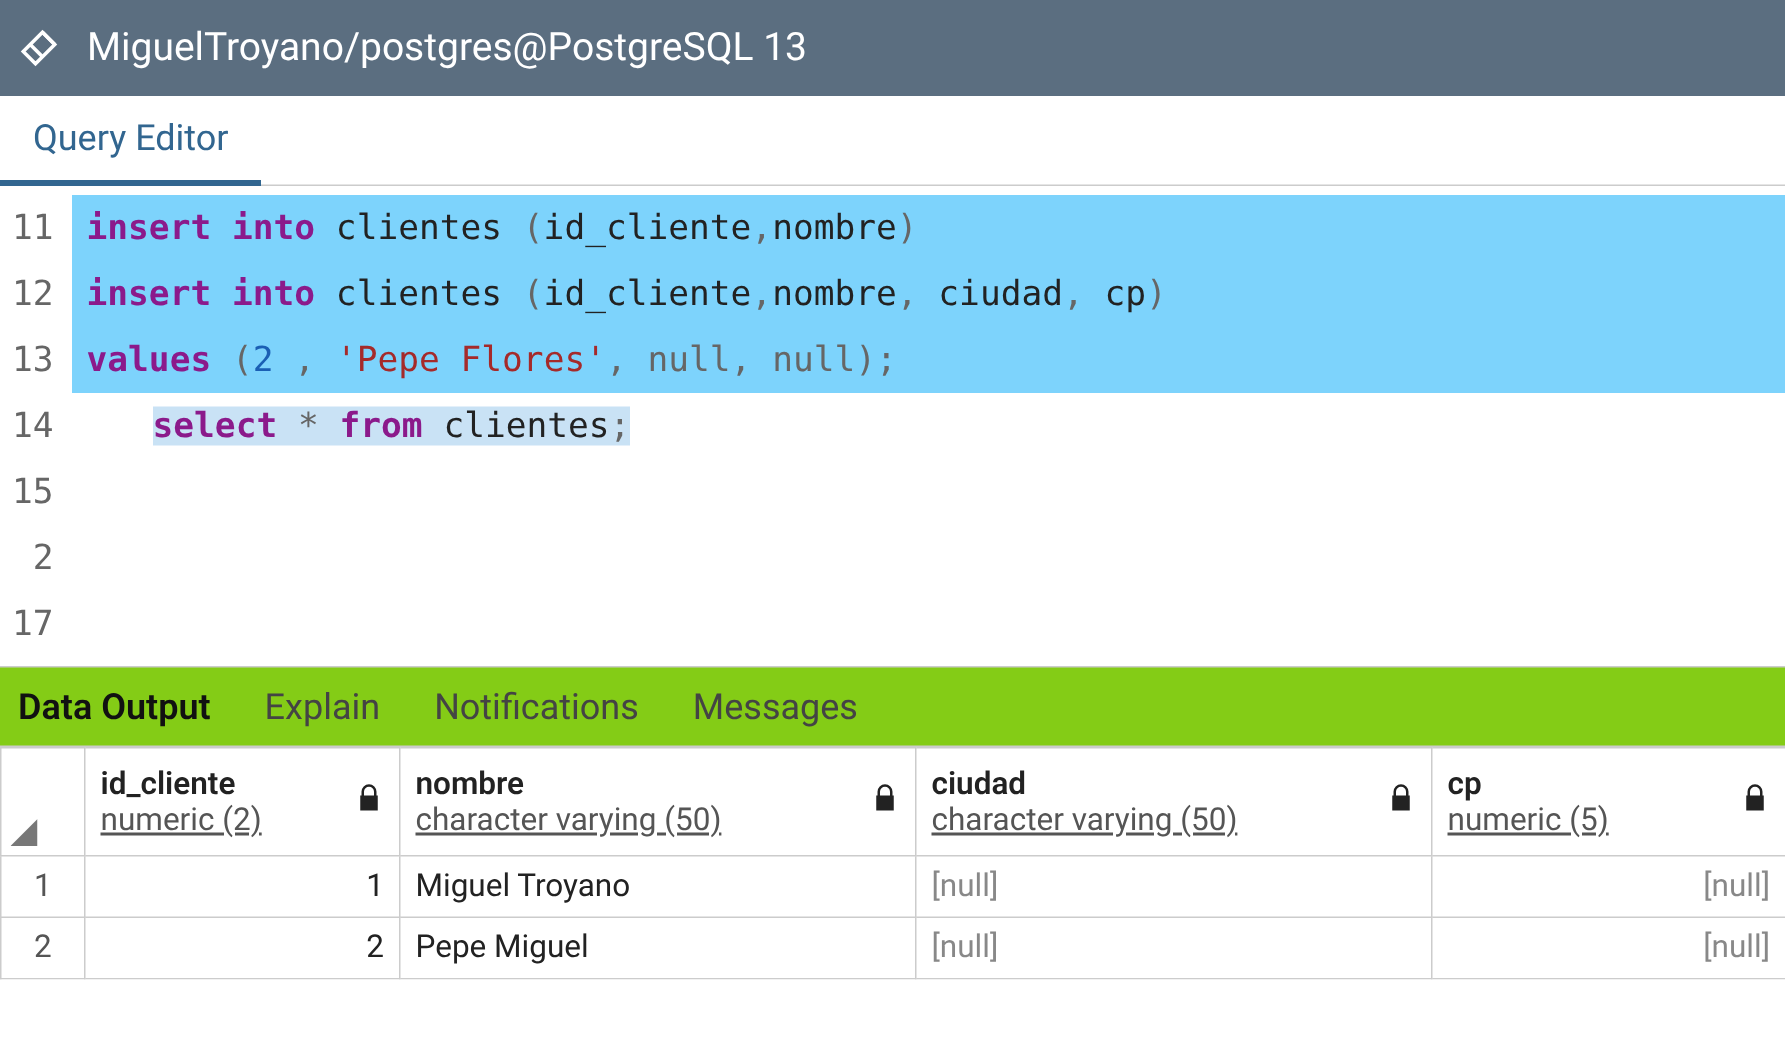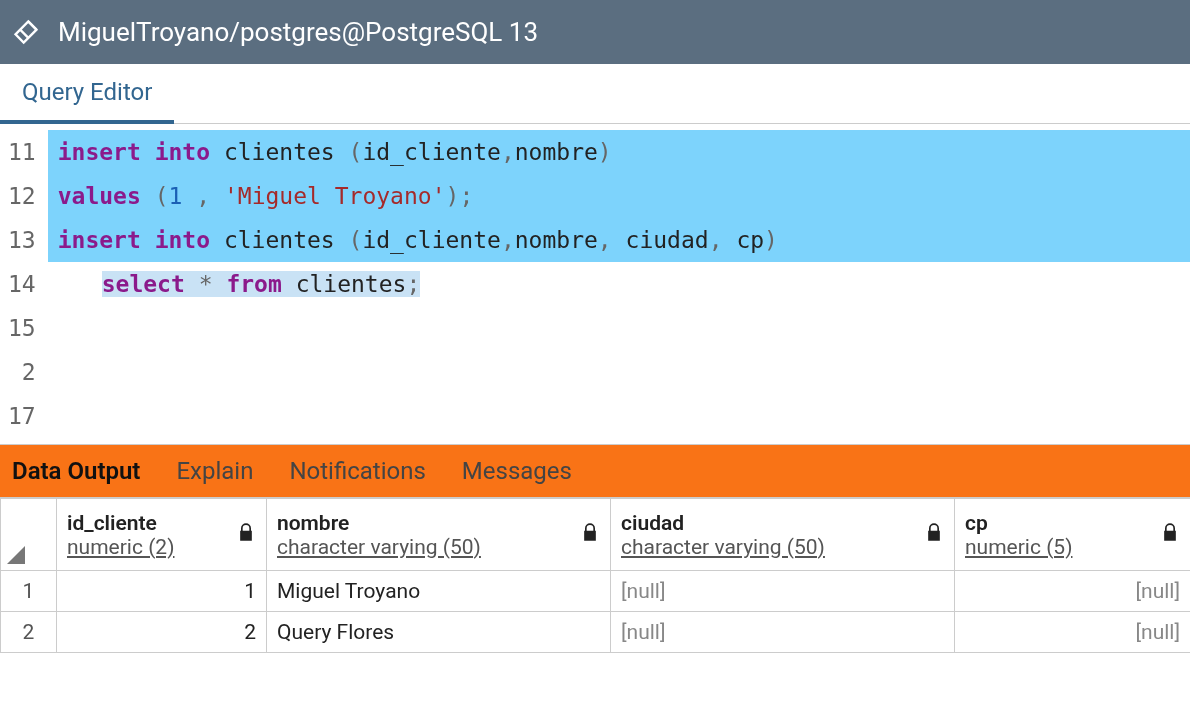--- a/index.html
+++ b/index.html
@@ -17,21 +17,21 @@
 .code .line { white-space:pre; padding:0 10px; }
 .code .sel { background:#7dd3fc; }
 .code .sel-partial { display:inline; background:#c9e2f5;margin-left:44px; }
 .kw { color:#8b1a8b; font-weight:bold; }
 .ident { color:#222; }
 .punct { color:#666; }
 .num { color:#1a5fb4; }
 .str { color:#a52a2a; }
 .null { color:#666; }
 
-.output-tabs { display:flex; border-top:1px solid #ccc; border-bottom:1px solid #ccc; background:#f97316; }
+.output-tabs { display:flex; border-top:1px solid #ccc; border-bottom:1px solid #ccc; background:#84cc16; }
 .otab { padding:12px 24px 12px 12px; font-size:24px; color:#444; cursor:pointer; }
 .otab.active { font-weight:600; color:#111; }
 .results { border-collapse:collapse; width:100%; table-layout:fixed; }
 .results th, .results td { border:1px solid #ccc; padding:8px 10px; font-size:21px; text-align:left; vertical-align:middle; }
 .results th { background:#fff; font-weight:400; position:relative; height:72px; }
 .results th .colname { font-weight:600; display:block; }
 .results th .coltype { color:#555; display:block;text-decoration:underline; }
 .results th .lock { position:absolute; right:10px; top:50%; transform:translateY(-50%); }
 .rownum-col { width:56px; text-align:center !important; color:#555; }
 .rownum-head { width:56px; position:relative; }
@@ -63,23 +63,23 @@
       <div>11</div>
       <div>12</div>
       <div>13</div>
       <div>14</div>
       <div>15</div>
       <div>2</div>
       <div>17</div>
     </div>
   <div class="code" id="code">
       <div class="line sel"><span class="kw">insert</span> <span class="kw">into</span> <span class="ident">clientes</span> <span class="punct">(</span><span class="ident">id_cliente</span><span class="punct">,</span><span class="ident">nombre</span><span class="punct">)</span></div>
-      <div class="line sel"><span class="kw">values</span> <span class="punct">(</span><span class="num">1</span> <span class="punct">,</span> <span class="str">'Miguel Troyano'</span><span class="punct">)</span><span class="punct">;</span></div>
       <div class="line sel"></div>
       <div class="line sel"><span class="kw">insert</span> <span class="kw">into</span> <span class="ident">clientes</span> <span class="punct">(</span><span class="ident">id_cliente</span><span class="punct">,</span><span class="ident">nombre</span><span class="punct">,</span> <span class="ident">ciudad</span><span class="punct">,</span> <span class="ident">cp</span><span class="punct">)</span></div>
+      <div class="line sel"><span class="kw">values</span> <span class="punct">(</span><span class="num">2</span> <span class="punct">,</span> <span class="str">'Pepe Flores'</span><span class="punct">,</span> <span class="null">null</span><span class="punct">,</span> <span class="null">null</span><span class="punct">)</span><span class="punct">;</span></div>
       <div class="line sel"></div>
       <div class="line"><span class="sel-partial"><span class="kw">select</span> <span class="punct">*</span> <span class="kw">from</span> <span class="ident">clientes</span><span class="punct">;</span></span></div>
     </div>
 </div>
 
 <div class="output-tabs">
   <div class="otab active">Data Output</div>
   <div class="otab">Explain</div>
   <div class="otab">Notifications</div>
   <div class="otab">Messages</div>
@@ -127,18 +127,18 @@
       <tr>
         <td class="rownum-col">1</td>
         <td class="cell-num-r">1</td>
         <td>Miguel Troyano</td>
         <td class="null-cell">[null]</td>
         <td class="null-cell-r">[null]</td>
       </tr>
       <tr>
         <td class="rownum-col">2</td>
         <td class="cell-num-r">2</td>
-        <td>Query Flores</td>
+        <td>Pepe Miguel</td>
         <td class="null-cell">[null]</td>
         <td class="null-cell-r">[null]</td>
       </tr>
     </tbody>
   </table>
 
 </body></html>

